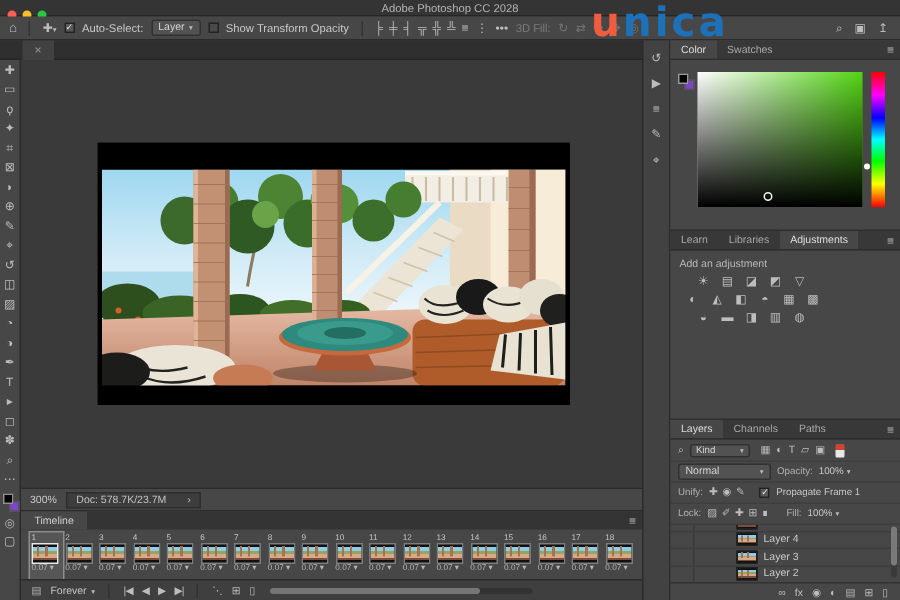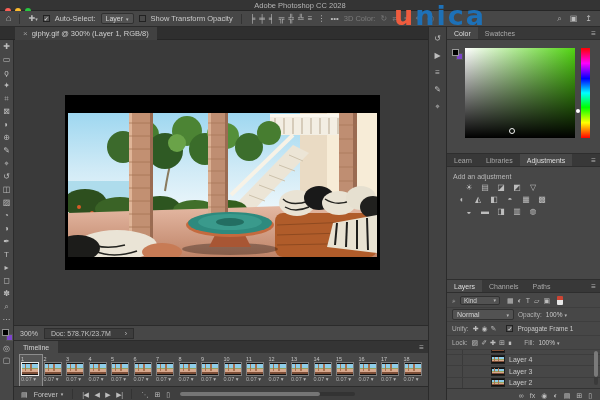--- a/index.html
+++ b/index.html
@@ -136,42 +136,41 @@
         <span class="icn ">╞</span>
         <span class="icn ">╪</span>
         <span class="icn ">╡</span>
         <span class="icn ">╦</span>
         <span class="icn ">╬</span>
         <span class="icn ">╩</span>
         <span class="icn ">≡</span>
       </span>
     <span class="icn">⋮</span>
     <span class="icn">•••</span>
-    <span class="grayed">3D Color:</span>
+    <span class="grayed">3D Fill:</span>
     <span class="flex grayed" style="gap:5px;font-size:7.5px">
         <span class="icn ">↻</span>
         <span class="icn ">⇄</span>
         <span class="icn ">✚</span>
         <span class="icn ">✥</span>
         <span class="icn ">◎</span>
       </span>
     <span style="flex:1"></span>
     <span class="flex" style="gap:8px;font-size:8px;margin-right:2px">
         <span class="icn ">⌕</span>
         <span class="icn ">▣</span>
         <span class="icn ">↥</span>
       </span>
   </div>
 
   <div id="logo" class="abs"><span style="color: rgb(239, 92, 62);">u</span><span style="color: rgb(29, 113, 184);">nica</span></div>
 
   <div id="tabbar" class="abs flex">
     <div id="doctab" class="flex">
       <span class="close">×</span>
-      <span>giphy.gif @ 300% (Layer 1, RGB/8)</span>
     </div>
   </div>
 
   <div id="toolbar" class="abs">
     <div id="tools">
         <span class="icn tool">✚</span>
         <span class="icn tool">▭</span>
         <span class="icn tool">ϙ</span>
         <span class="icn tool">✦</span>
         <span class="icn tool">⌗</span>

